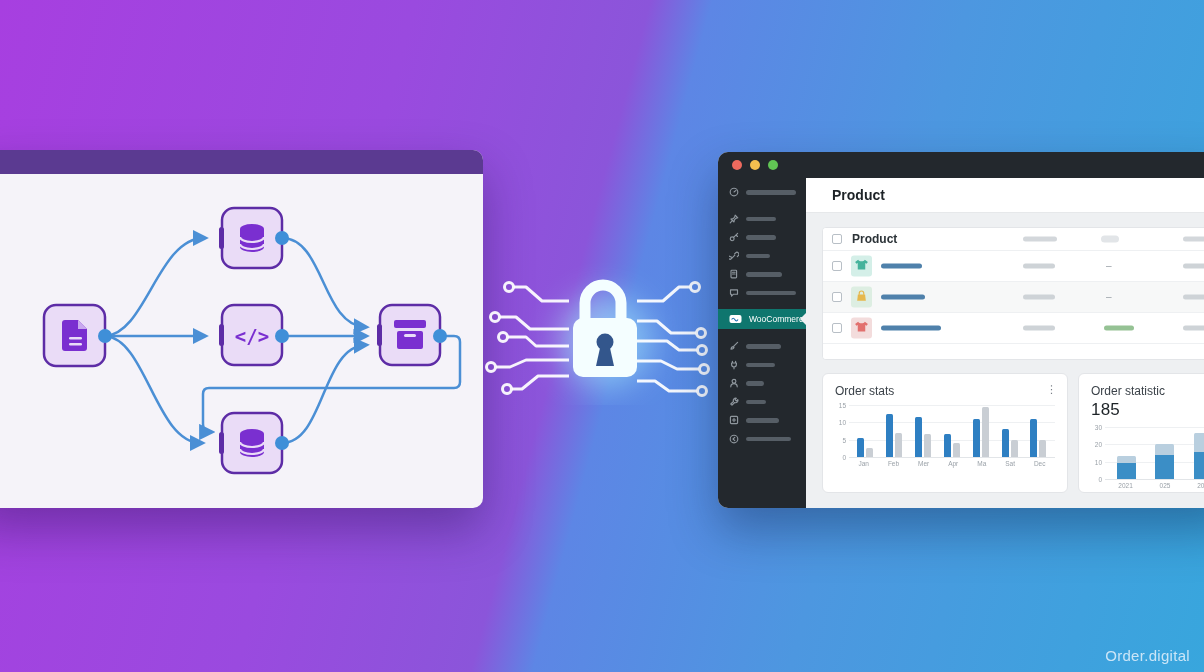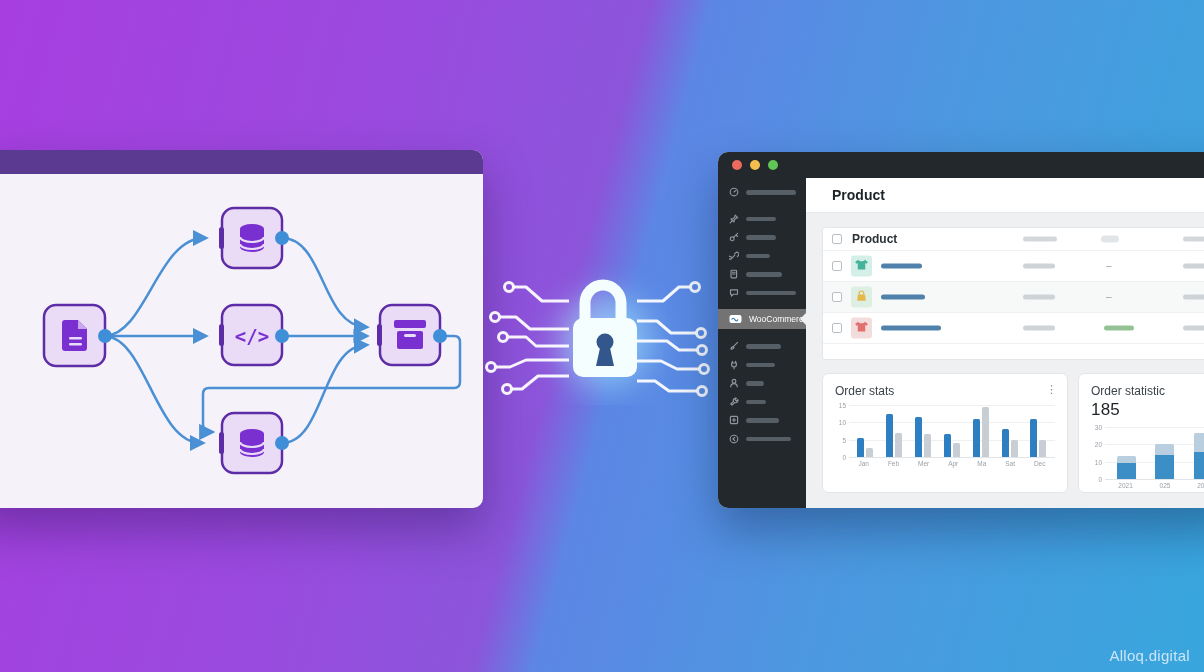--- a/index.html
+++ b/index.html
@@ -254,21 +254,21 @@
       <span class="bar" style="width:36px"></span>
         </div>
         <div class="menu-item">
           <span class="mi-icon">
             <svg width="10" height="10" viewBox="0 0 10 10">
               <path d="M1.5,1.8 h7 v4.4 h-4 l-2,2 v-2 h-1 z" stroke="currentColor" stroke-width="1.15" fill="none" stroke-linecap="round" stroke-linejoin="round"></path>
             </svg>
           </span>
       <span class="bar" style="width:50px"></span>
         </div>
-        <div class="menu-item active" style="background: #737373;">
+        <div class="menu-item active" style="background: #0f766e;">
           <span class="mi-icon" style="width:13px">
       <svg width="13" height="10" viewBox="0 0 13 10">
               <rect x="0.5" y="1" width="12" height="8" rx="2" fill="#fff"></rect>
       <path d="M2.6,5.6 q1.6,-2.8 3.2,0 q1.6,2.8 3.2,0" stroke="#2271b1" stroke-width="1.1" fill="none"></path>
             </svg>
           </span>
     <span class="label">WooCommerce</span>
         </div>
         <div class="menu-item">
           <span class="mi-icon">
@@ -461,13 +461,13 @@
                 <span>025</span>
                 <span>2031</span>
               </div>
           </div>
         </div>
       </div>
     </div>
   </div>
 </div>
 
-<div class="watermark">Alloq.digital</div>
+<div class="watermark">Order.digital</div>
 
 </body></html>

